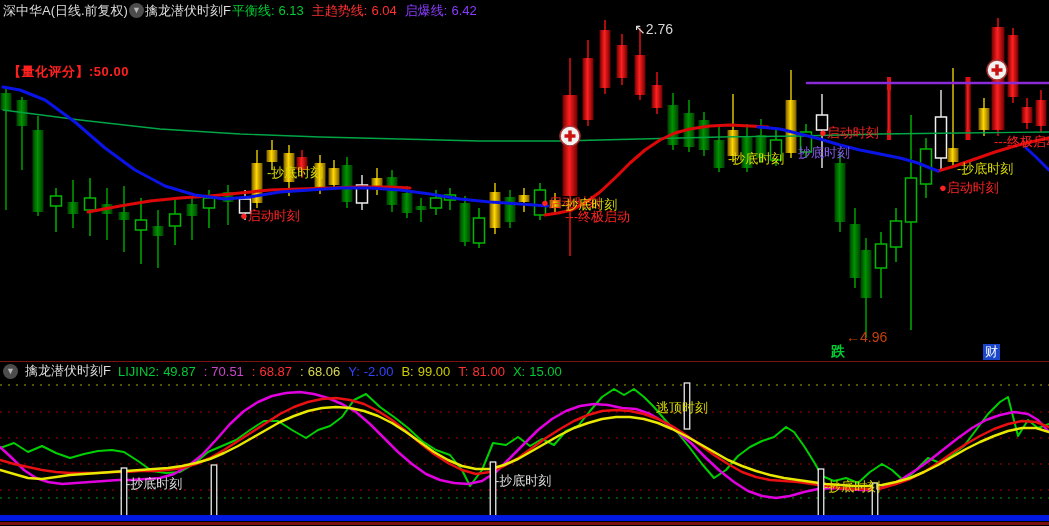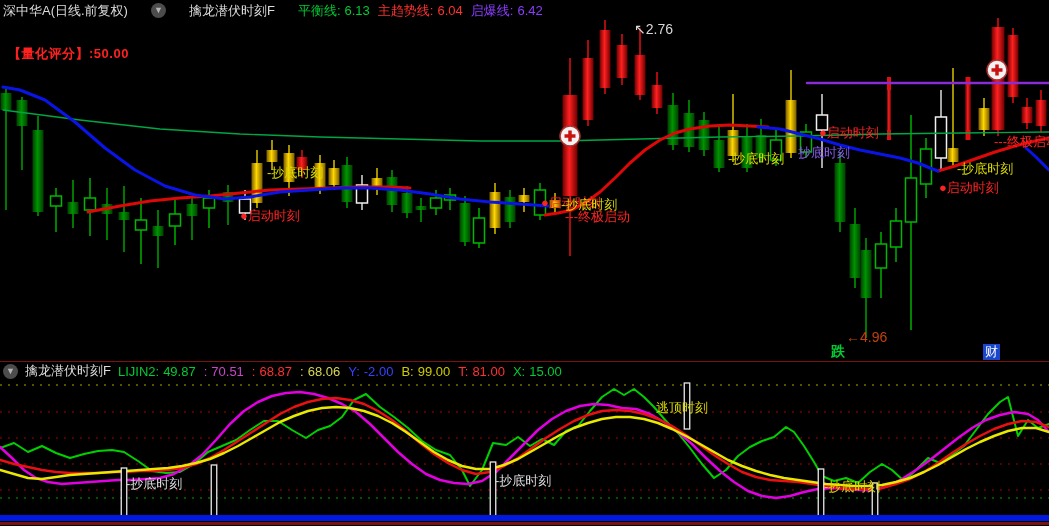--- a/index.html
+++ b/index.html
@@ -3,32 +3,32 @@
 <meta charset="utf-8">
 <style>
   * { margin:0; padding:0; box-sizing:border-box; }
   html,body { background:#000; }
   #screen {
     position:relative; width:1049px; height:526px; background:#000000;
     overflow:hidden; font-family:"Liberation Sans", sans-serif;
   }
   .topbar {
     position:absolute; top:2px; left:3px; height:17px;
-    display:flex; align-items:center; gap:23px;
+    display:flex; align-items:center; gap:1px;
     font-size:13px; color:#dcdcdc; white-space:nowrap; z-index:5;
   }
   .circle-icon {
     display:inline-block; width:15px; height:15px; border-radius:50%;
     background:#4c4c4c; color:#b5b5b5; font-size:9px; line-height:14px;
     text-align:center; flex:0 0 auto;
   }
   .fieldpair { margin-right:8px; }
   .fieldpair .fl { margin-right:4px; }
   .score {
-    position:absolute; left:8px; top:45px; font-size:13px; font-weight:bold;
+    position:absolute; left:8px; top:63px; font-size:13px; font-weight:bold;
     z-index:5; letter-spacing:0.5px;
   }
   .subbar {
     position:absolute; top:361px; left:0; width:1049px; height:19px;
     border-top:1px solid #7a1212; background:#000;
     display:flex; align-items:center; gap:7px; padding-left:3px;
     font-size:13px; color:#dcdcdc; white-space:nowrap; z-index:5;
   }
   svg.chart { position:absolute; left:0; display:block; }
   #main-chart { top:0; }

